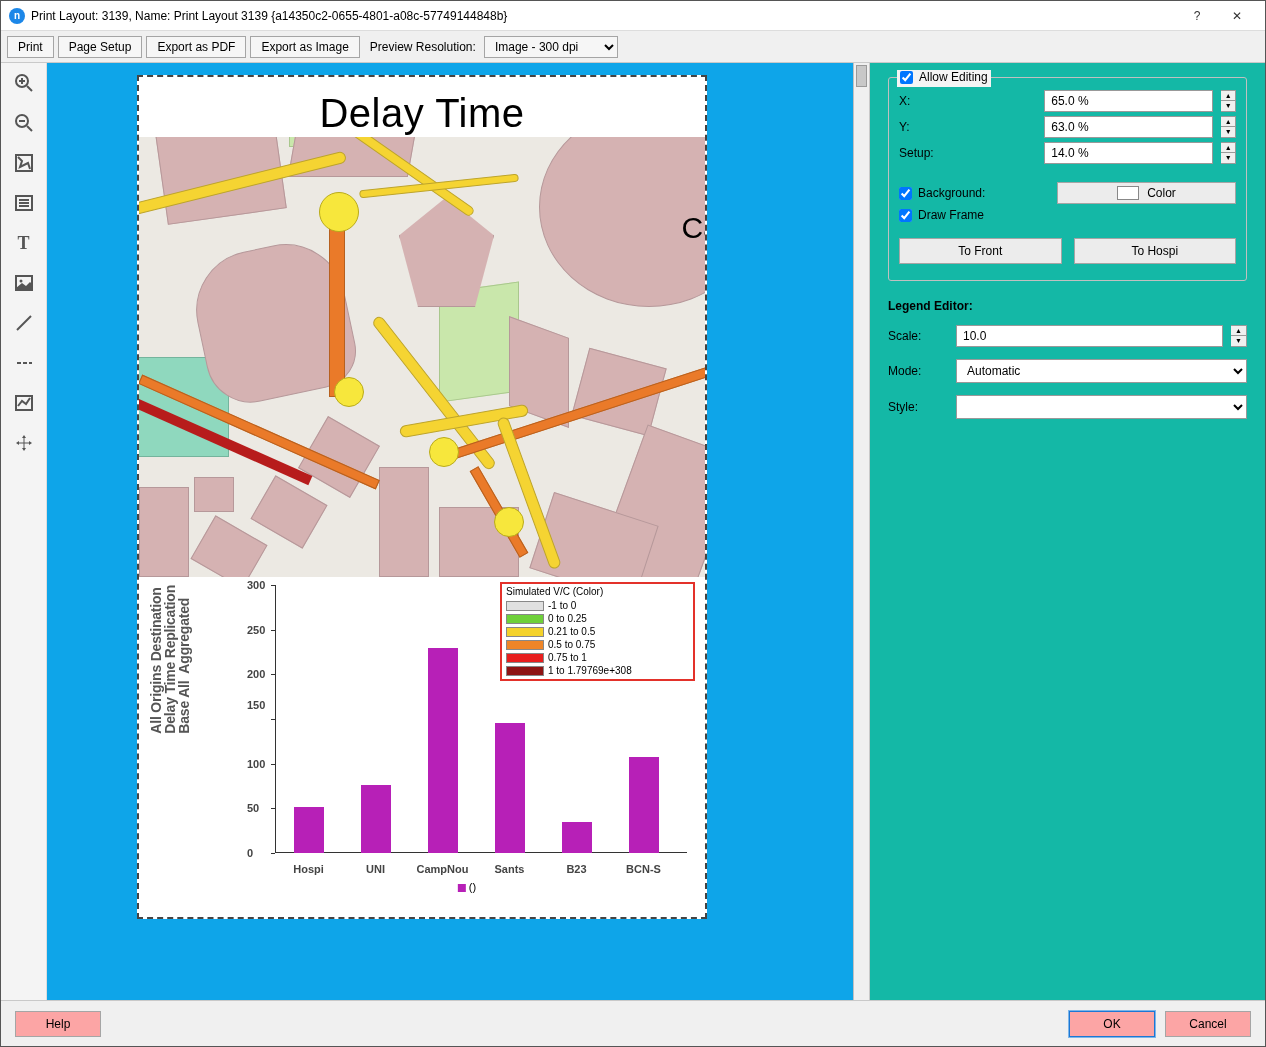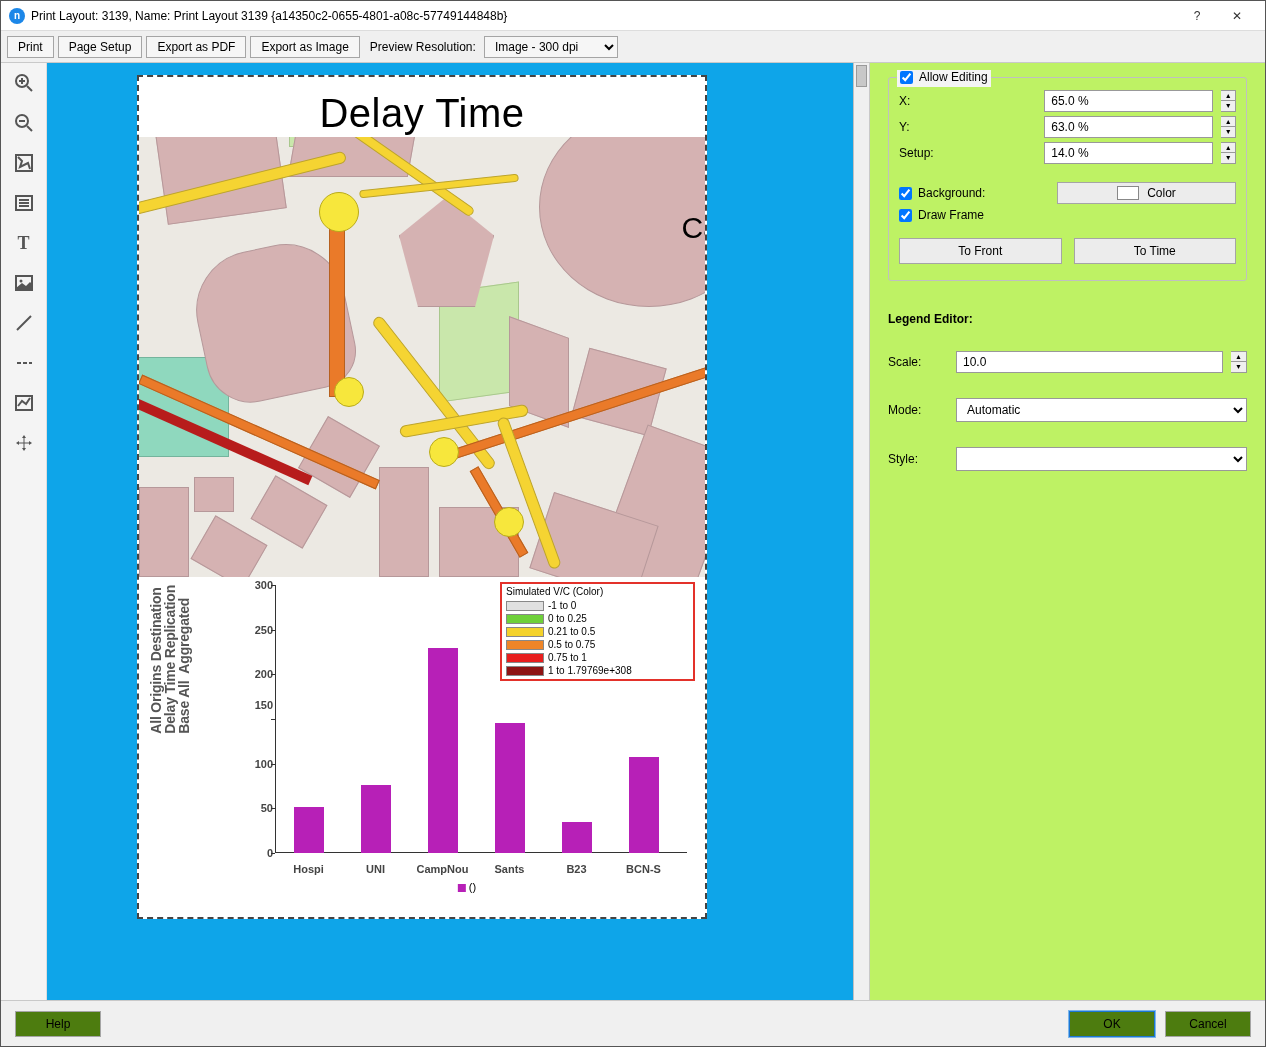--- a/index.html
+++ b/index.html
@@ -187,34 +187,34 @@
   display: block;
   letter-spacing: -0.2px;
 }
 .plot {
   position: absolute;
   left: 102px; right: 6px;
   top: 8px; bottom: 48px;
 }
 .plot .axis-y { position: absolute; left: 28px; top: 0; bottom: 0; width: 1px; background: #333; }
 .plot .axis-x { position: absolute; left: 28px; right: 0; bottom: 0; height: 1px; background: #333; }
-.plot .tick { position: absolute; left: 0; width: 26px; text-align: right; font-size: 11px; font-weight: bold; color: #444; transform: translateY(-50%); }
+.plot .tick { position: absolute; left: 0; width: 26px; font-size: 11px; font-weight: bold; color: #444; transform: translateY(-50%); }
 .plot .bar { position: absolute; bottom: 0; width: 30px; background: #b720b7; }
 .plot .xlabel { position: absolute; bottom: -22px; font-size: 11px; font-weight: bold; color: #444; transform: translateX(-50%); }
 .plot .series-legend { position: absolute; left: 50%; bottom: -40px; transform: translateX(-50%); font-size: 11px; }
 .plot .series-legend .sq { display: inline-block; width: 8px; height: 8px; background: #b720b7; vertical-align: middle; margin-right: 3px; }
 
 .rightpanel {
   width: 396px;
-  background: #bef264;
+  background: #14b8a6;
   border-left: 1px solid #c9c9c9;
   padding: 14px 18px 6px 18px;
   display: flex;
   flex-direction: column;
-  gap: 17px;
+  gap: 4px;
 }
 .fieldset {
   border: 1px solid #c0c0c0;
   border-radius: 3px;
   padding: 8px 10px 12px 10px;
   position: relative;
 }
 .fieldset .legend {
   position: absolute;
   top: -8px; left: 8px;
@@ -283,21 +283,21 @@
   padding: 0 14px;
   gap: 10px;
   background: #f0f0f0;
   border-top: 1px solid #c9c9c9;
 }
 .footer .spacer { flex: 1; }
 .footer button {
   font: inherit;
   min-width: 86px;
   padding: 5px 14px;
-  background: #4d7c0f;
+  background: #fca5a5;
   border: 1px solid #a5a5a5;
   cursor: pointer;
 }
 .footer button.primary { border: 1px solid #1c77d4; outline: 1px solid #7db6ea; }
 </style>
 </head>
 <body>
 
 <div class="window">
 
@@ -554,21 +554,21 @@
         </div>
         <div class="frow">
           <label class="chk">
             <input type="checkbox" id="chk-frame" checked="" style=""> 
               <span>Draw Frame</span>
           </label>
         </div>
         <div style="height:8px;"></div>
         <div class="frow" style="gap:12px;">
           <button class="pbtn">To Front</button>
-          <button class="pbtn">To Time</button>
+          <button class="pbtn">To Hospi</button>
         </div>
       </div>
 
       <div class="section-label">Legend Editor:</div>
       <div class="frow">
         <span class="flabel" style="width:60px;">Scale:</span>
         <input type="text" value="10.0" style="">
         <div class="spinbtns">
             <div>▲</div>
             <div>▼</div>

